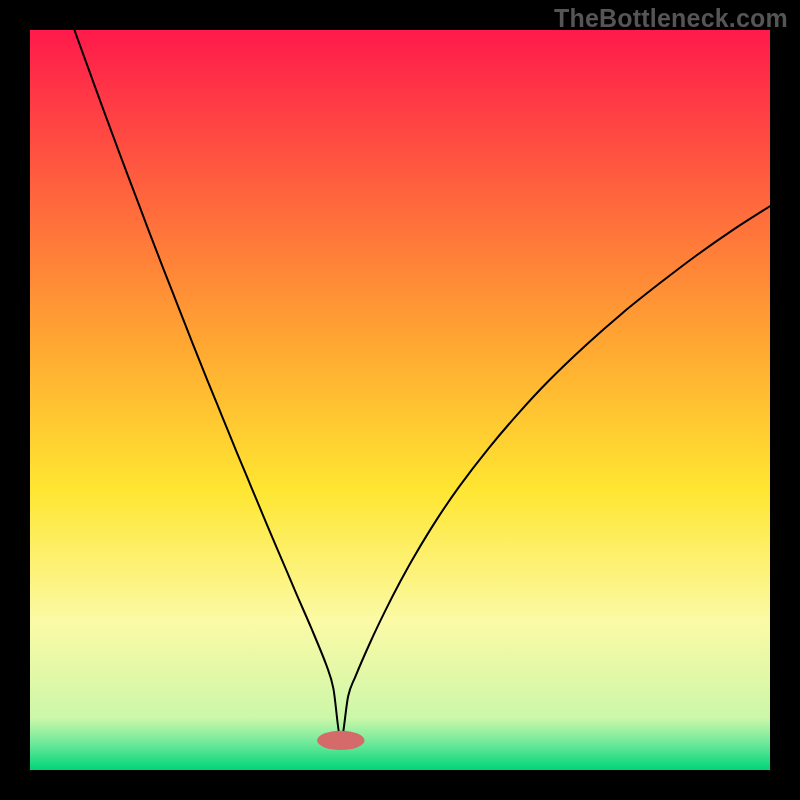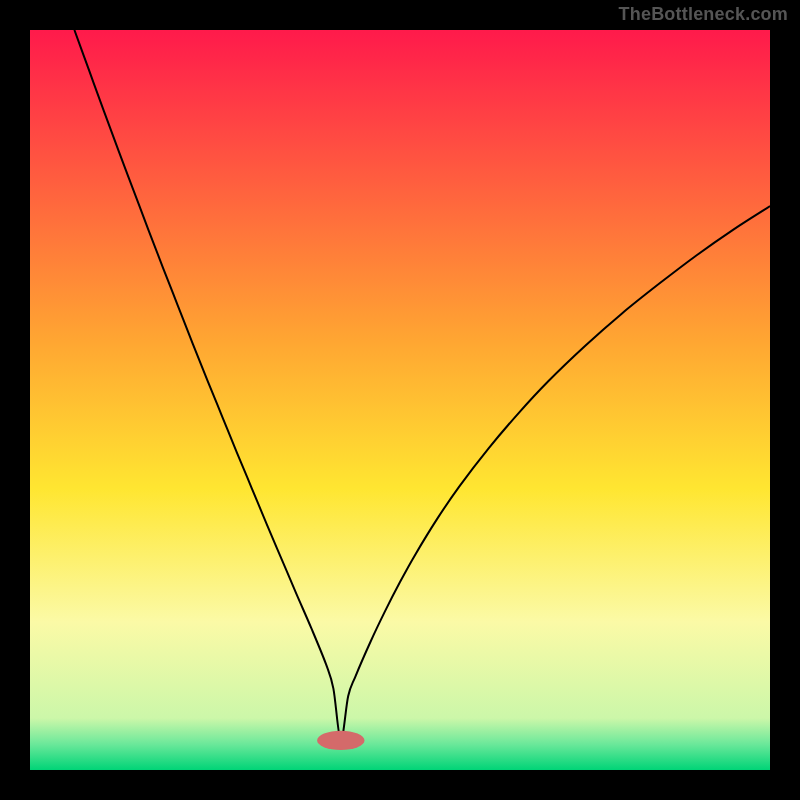--- a/index.html
+++ b/index.html
@@ -15,21 +15,21 @@
     position: relative;
     width: 800px;
     height: 800px;
     background: #000;
   }
   .watermark {
     position: absolute;
     top: 4px;
     right: 12px;
     color: #555;
-    font-size: 18px;
+    font-size: 25px;
     font-weight: 600;
     letter-spacing: 0.2px;
     user-select: none;
   }
   .plot {
     position: absolute;
     left: 30px;
     top: 30px;
     width: 740px;
     height: 740px;

